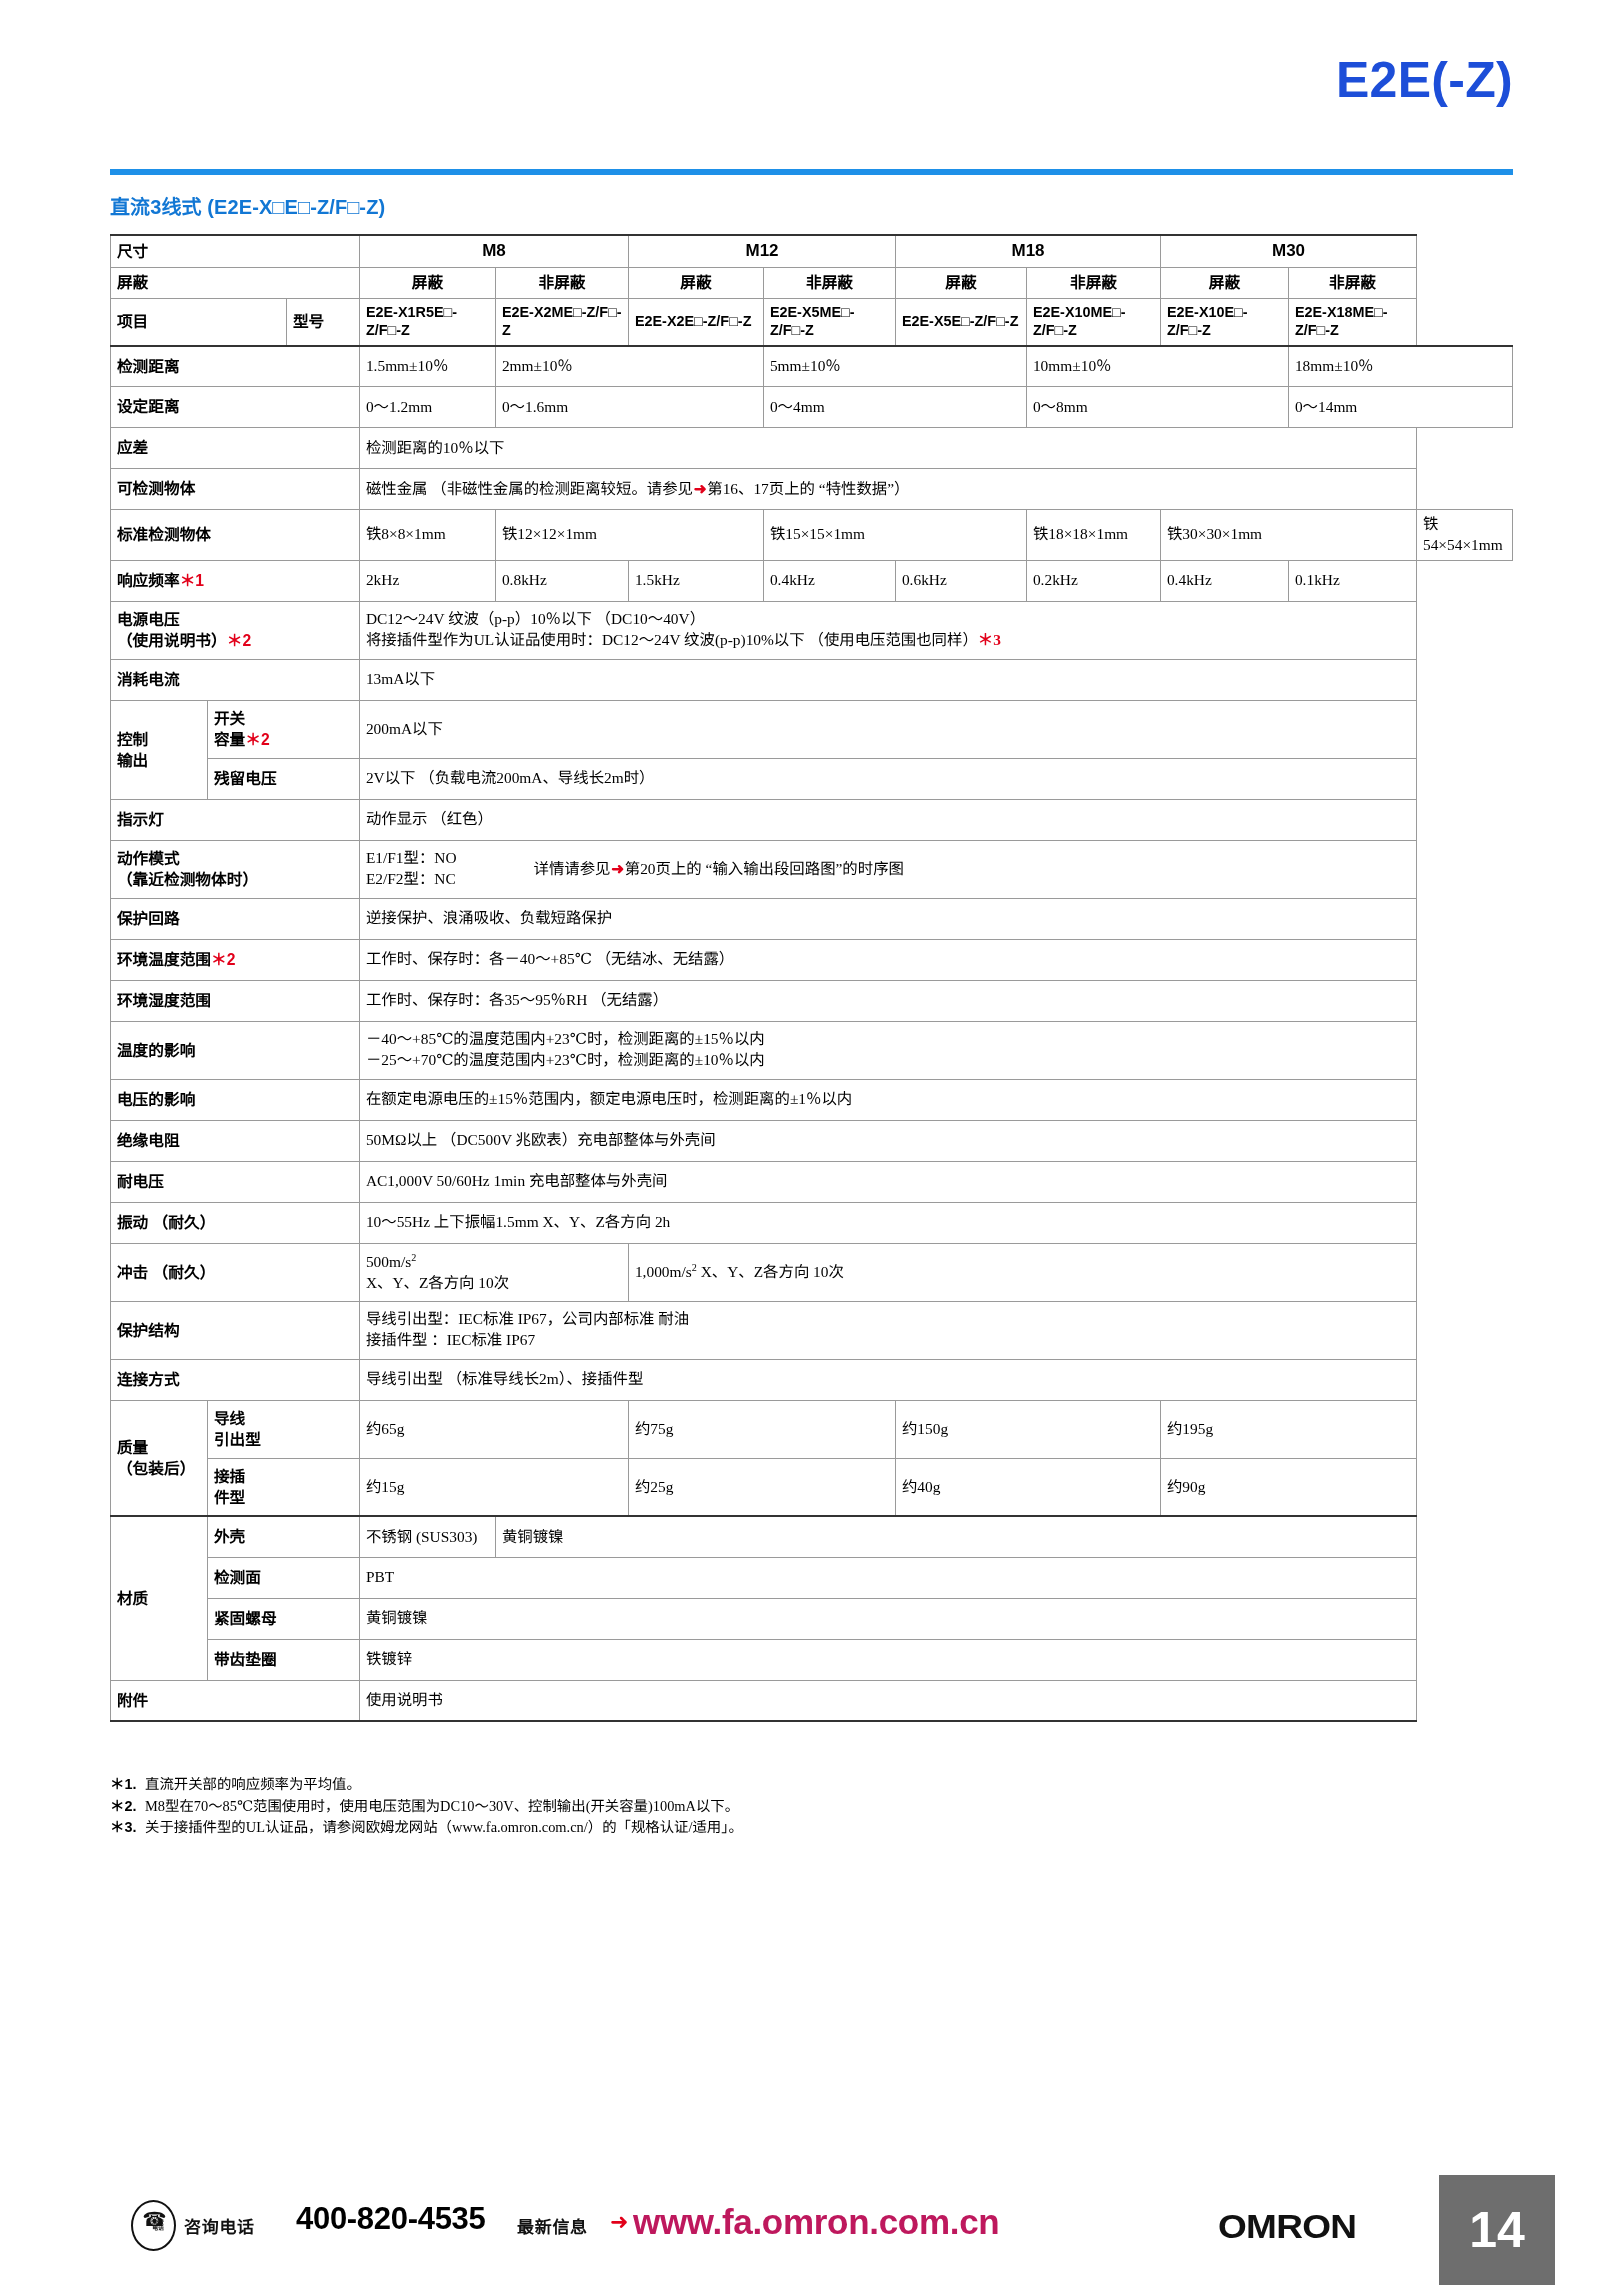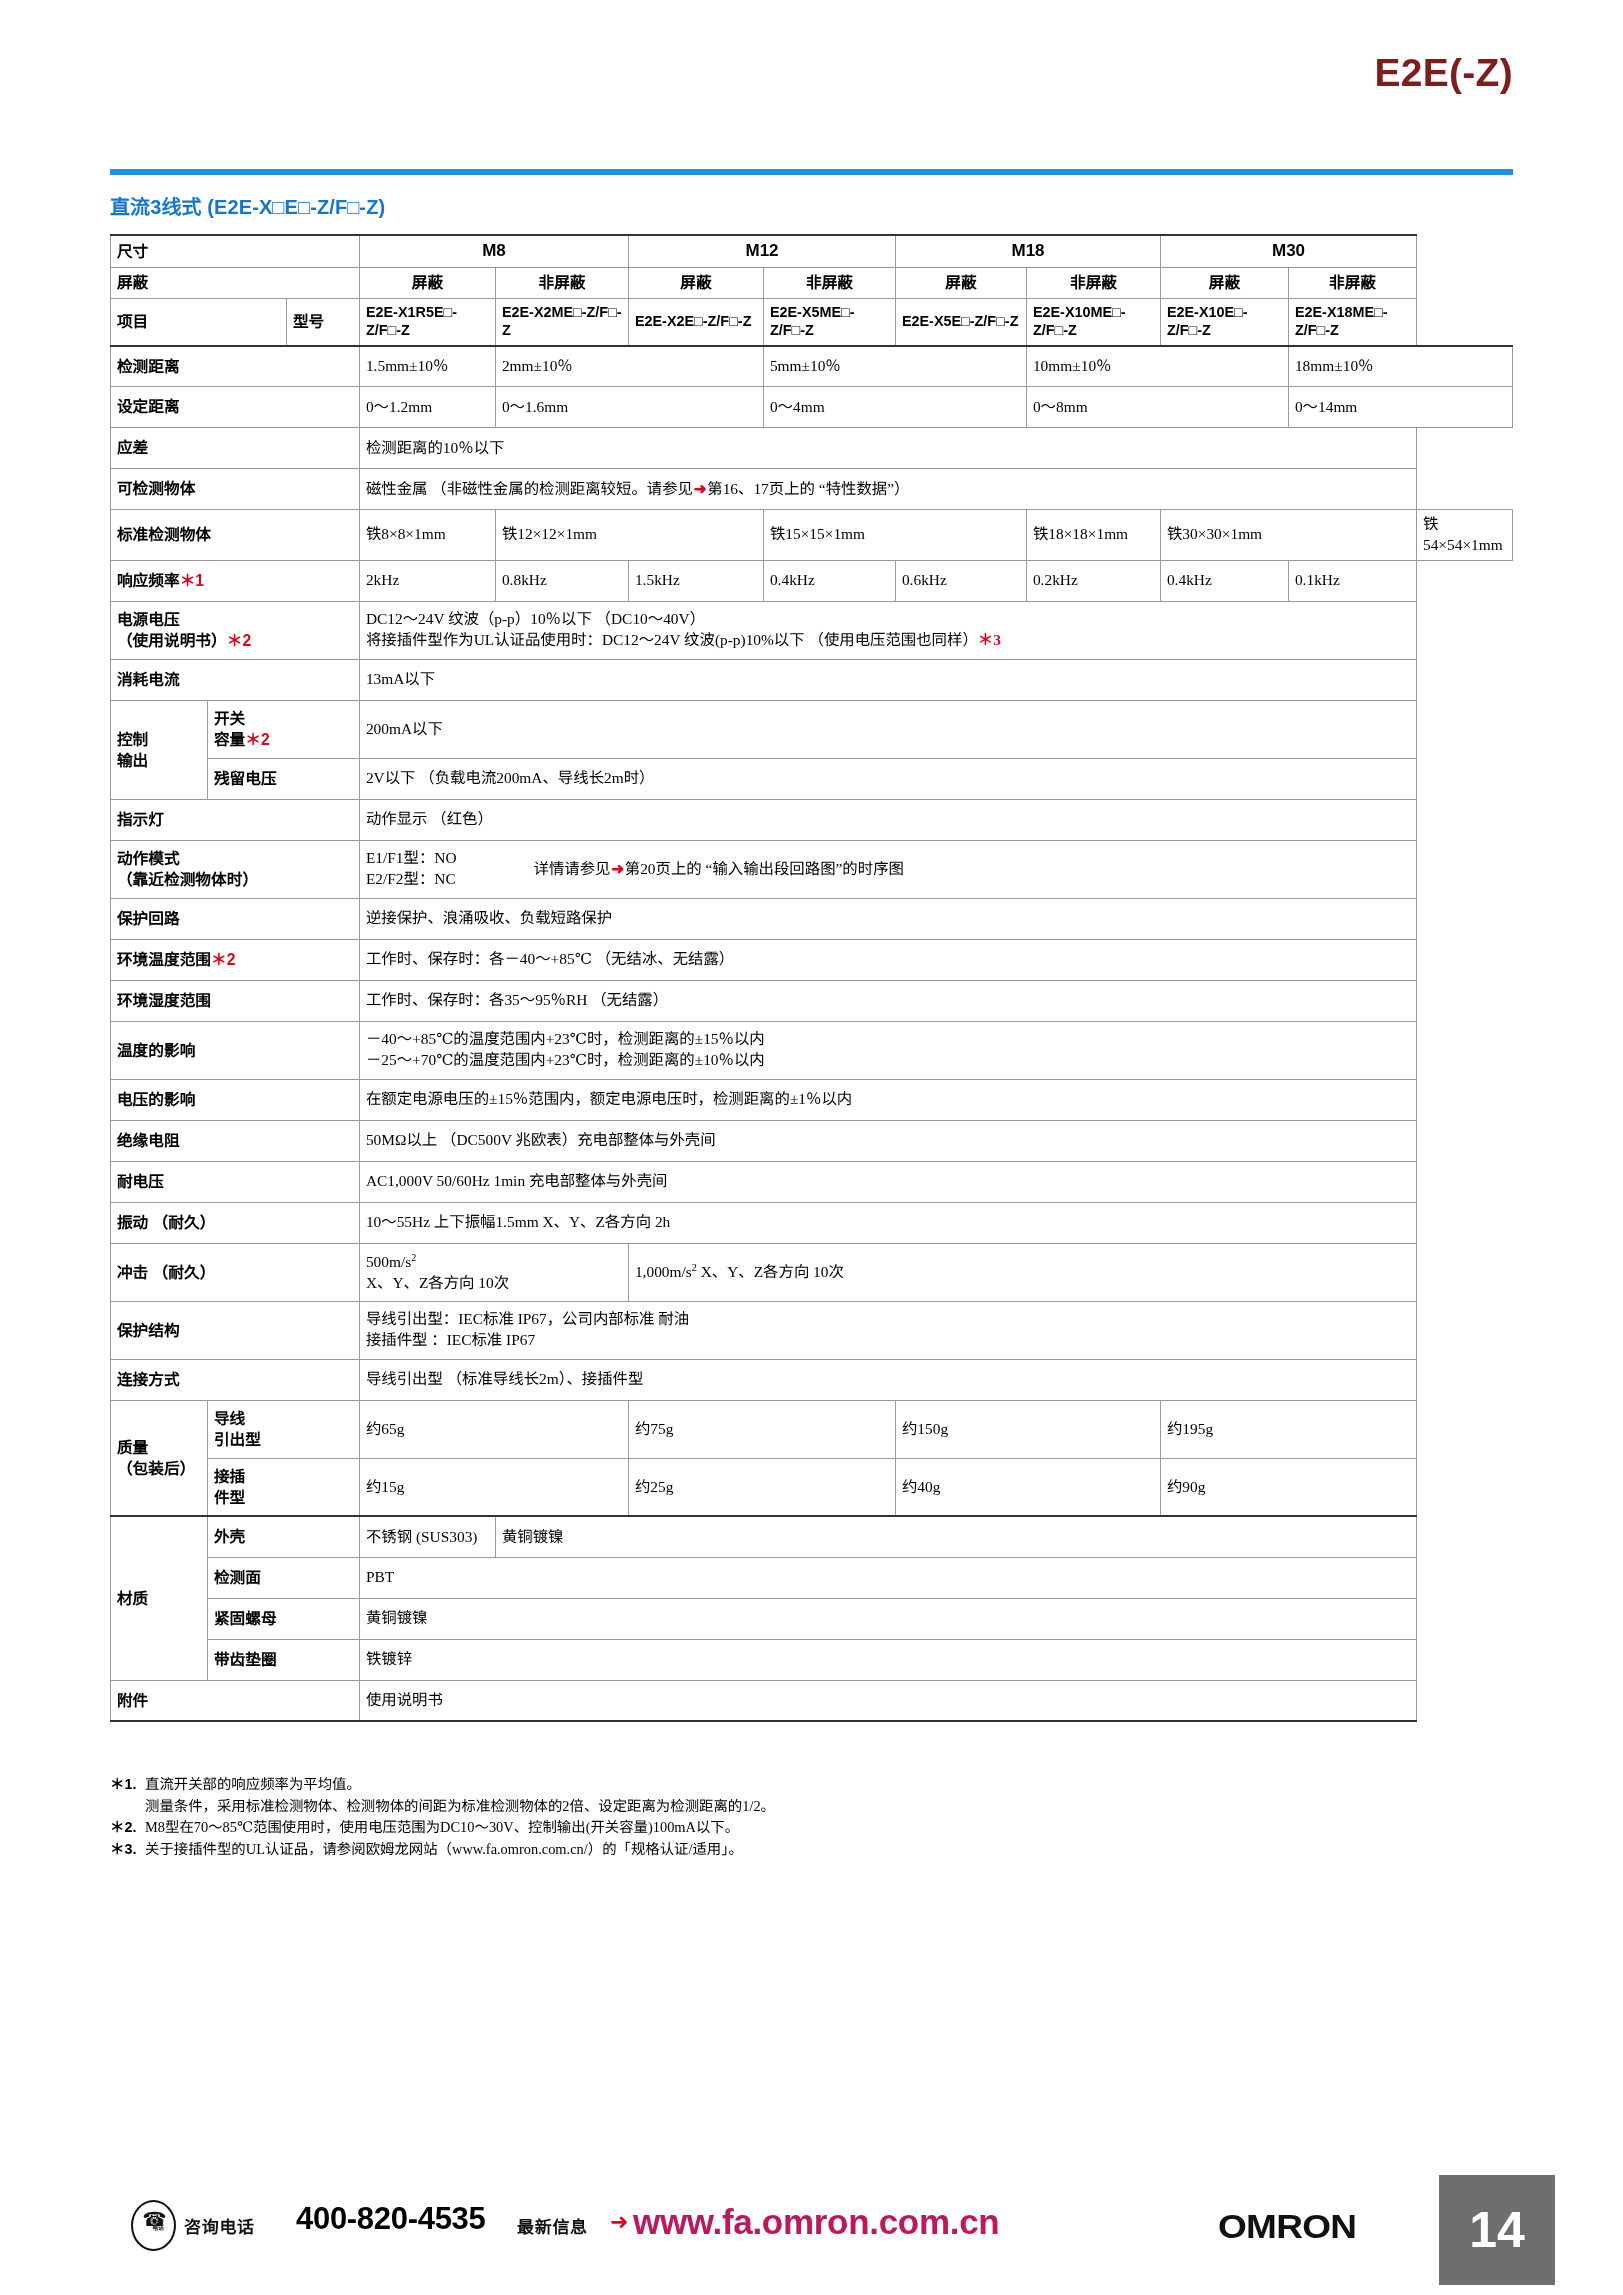--- a/index.html
+++ b/index.html
@@ -21,23 +21,23 @@
     position: absolute;
     top: 0; left: 0; right: 0;
     height: 137px;
   }
   .doc-title {
     position: absolute;
     right: 110px;
     top: 51px;
     font-family: "Liberation Sans", "DejaVu Sans", sans-serif;
     font-weight: bold;
-    font-size: 39px;
+    font-size: 50px;
     letter-spacing: 0.3px;
-    color: #7f1d1d;
+    color: #1d4ed8;
   }
   .blue-rule {
     position: absolute;
     left: 110px;
     right: 110px;
     top: 169px;
     height: 5.9px;
     background: #1e90e8;
   }
 
@@ -527,24 +527,20 @@
 </tbody>
     </table>
 </div>
 
 <div class="notes">
   <div class="note-row">
     <div class="note-mark">＊1.</div>
     <div class="note-body">直流开关部的响应频率为平均值。</div>
   </div>
   <div class="note-row">
-    <div class="note-mark"></div>
-    <div class="note-body">测量条件，采用标准检测物体、检测物体的间距为标准检测物体的2倍、设定距离为检测距离的1/2。</div>
-  </div>
-  <div class="note-row">
     <div class="note-mark">＊2.</div>
     <div class="note-body">M8型在70～85℃范围使用时，使用电压范围为DC10～30V、控制输出(开关容量)100mA以下。</div>
   </div>
   <div class="note-row">
     <div class="note-mark">＊3.</div>
     <div class="note-body">关于接插件型的UL认证品，请参阅欧姆龙网站（www.fa.omron.com.cn/）的「规格认证/适用」。</div>
   </div>
 </div>
 
 <div class="footer">

